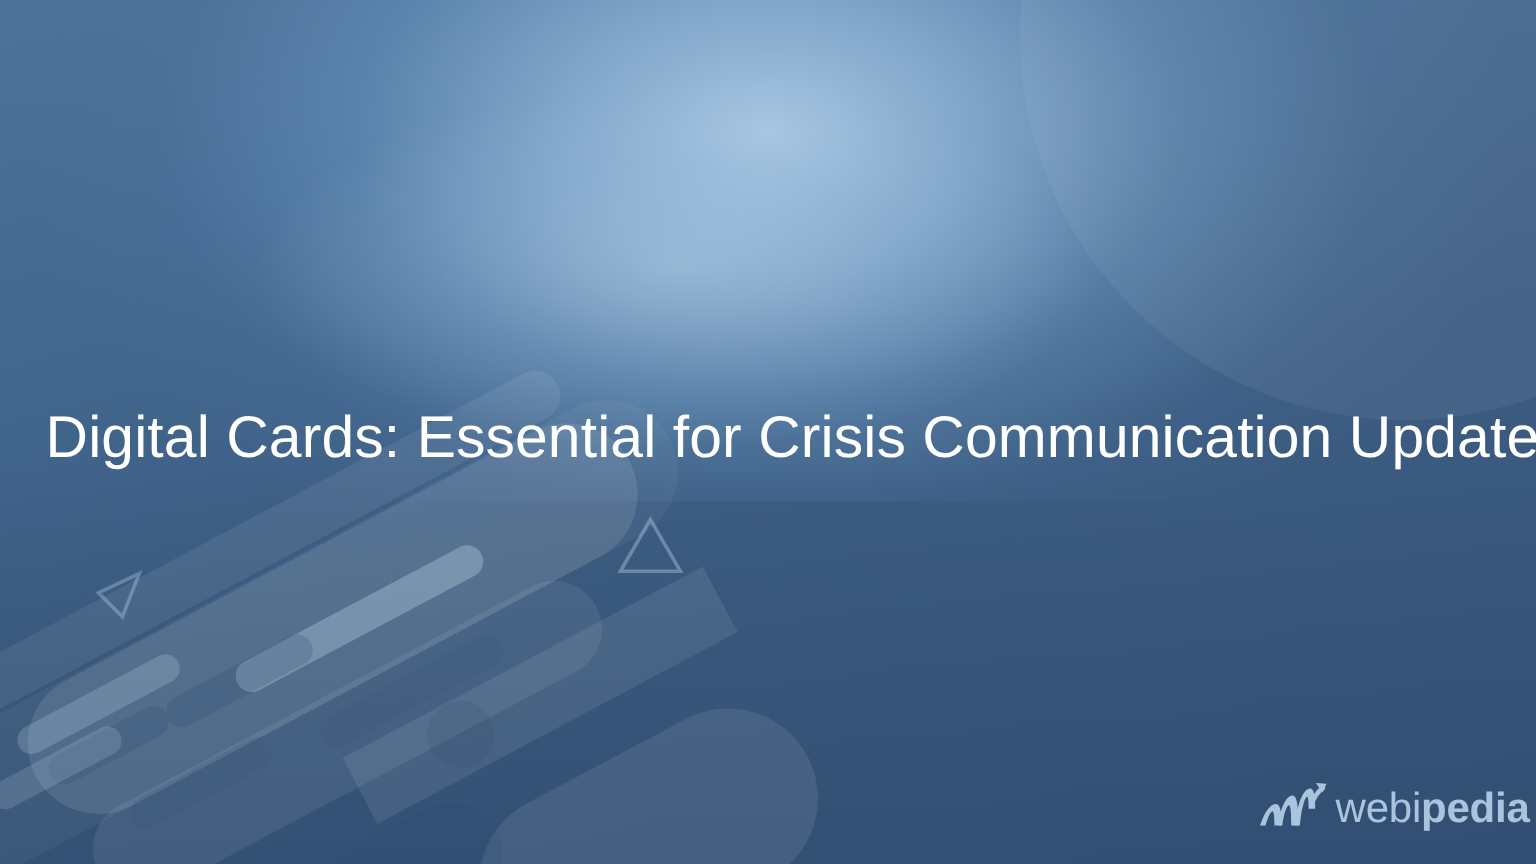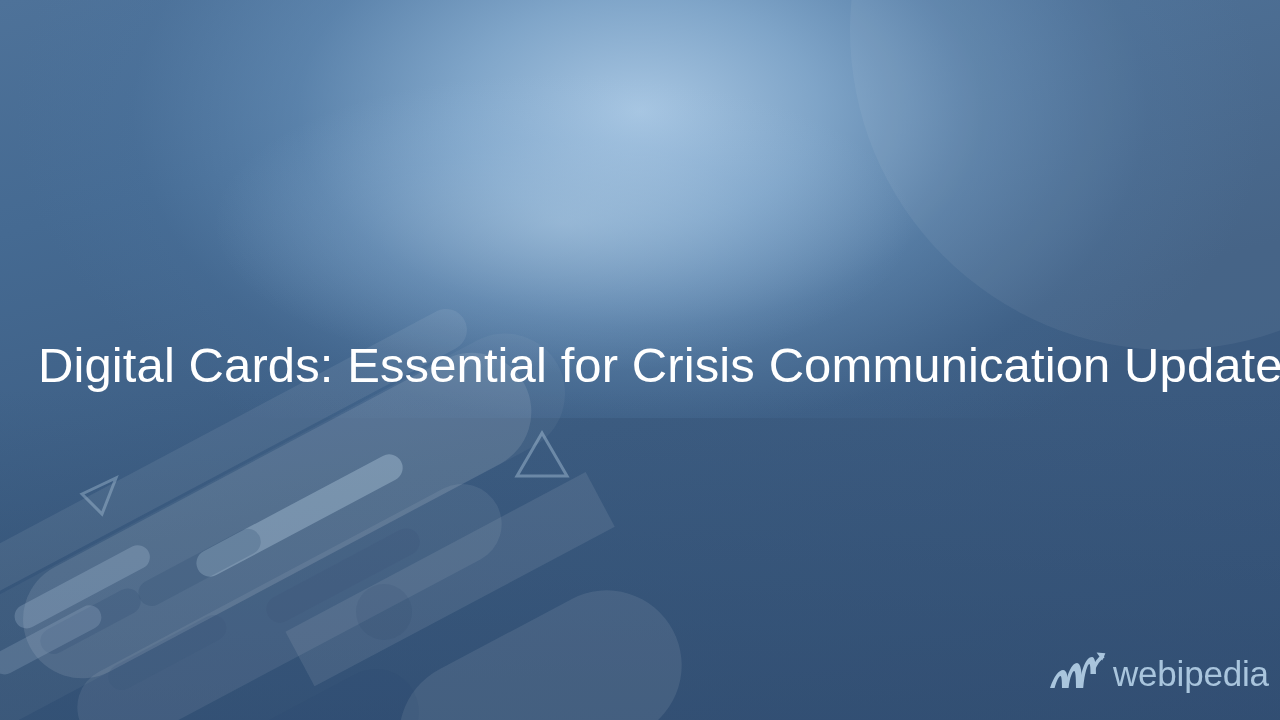--- a/index.html
+++ b/index.html
@@ -113,21 +113,21 @@
     gap: 7px;
   }
   .logo-mark { display: block; }
   .logo-text {
     font-size: 35px;
     line-height: 35px;
     color: #a9c5dd;
     letter-spacing: -0.2px;
   }
   .logo-text .lt-light { font-weight: 400; }
-  .logo-text .lt-bold  { font-weight: 400; }
+  .logo-text .lt-bold  { font-weight: 700; }
 </style>
 </head>
 <body>
 
 <div id="slide">
 
   <div class="bg-base"></div>
   <div class="bg-glow"></div>
   <div class="bg-glow2"></div>
   <div class="bg-corner-circle"></div>

